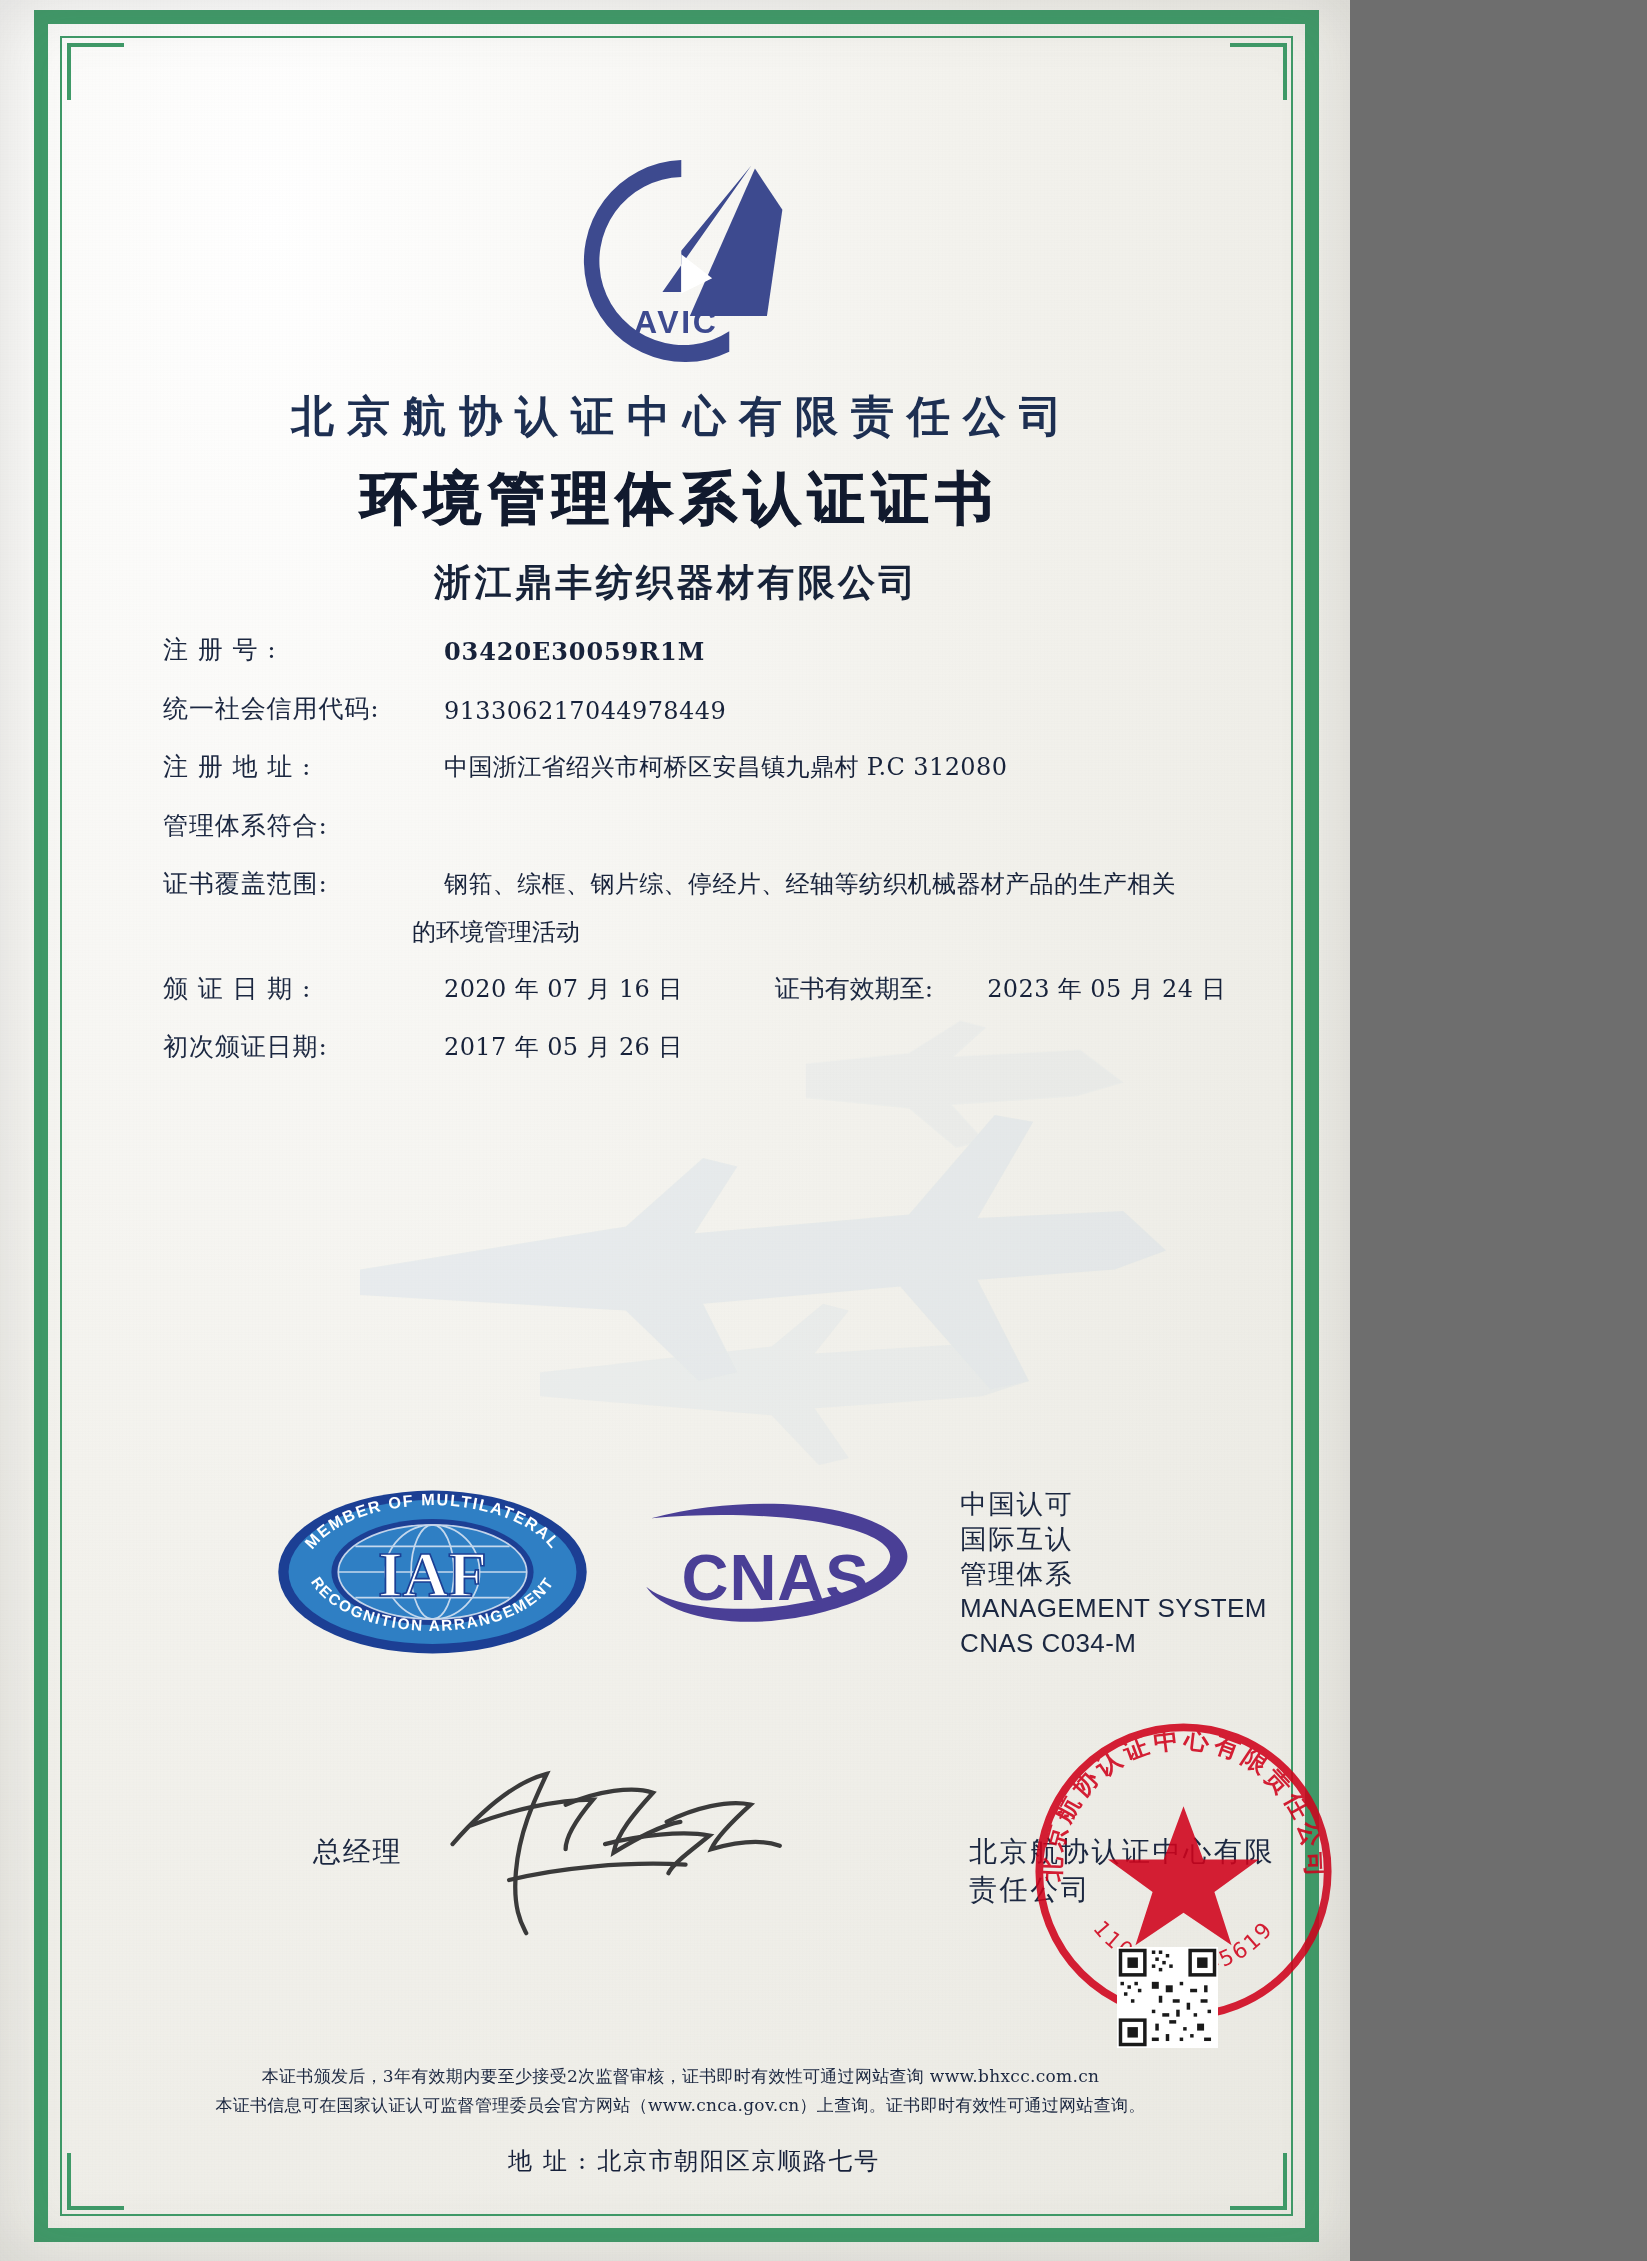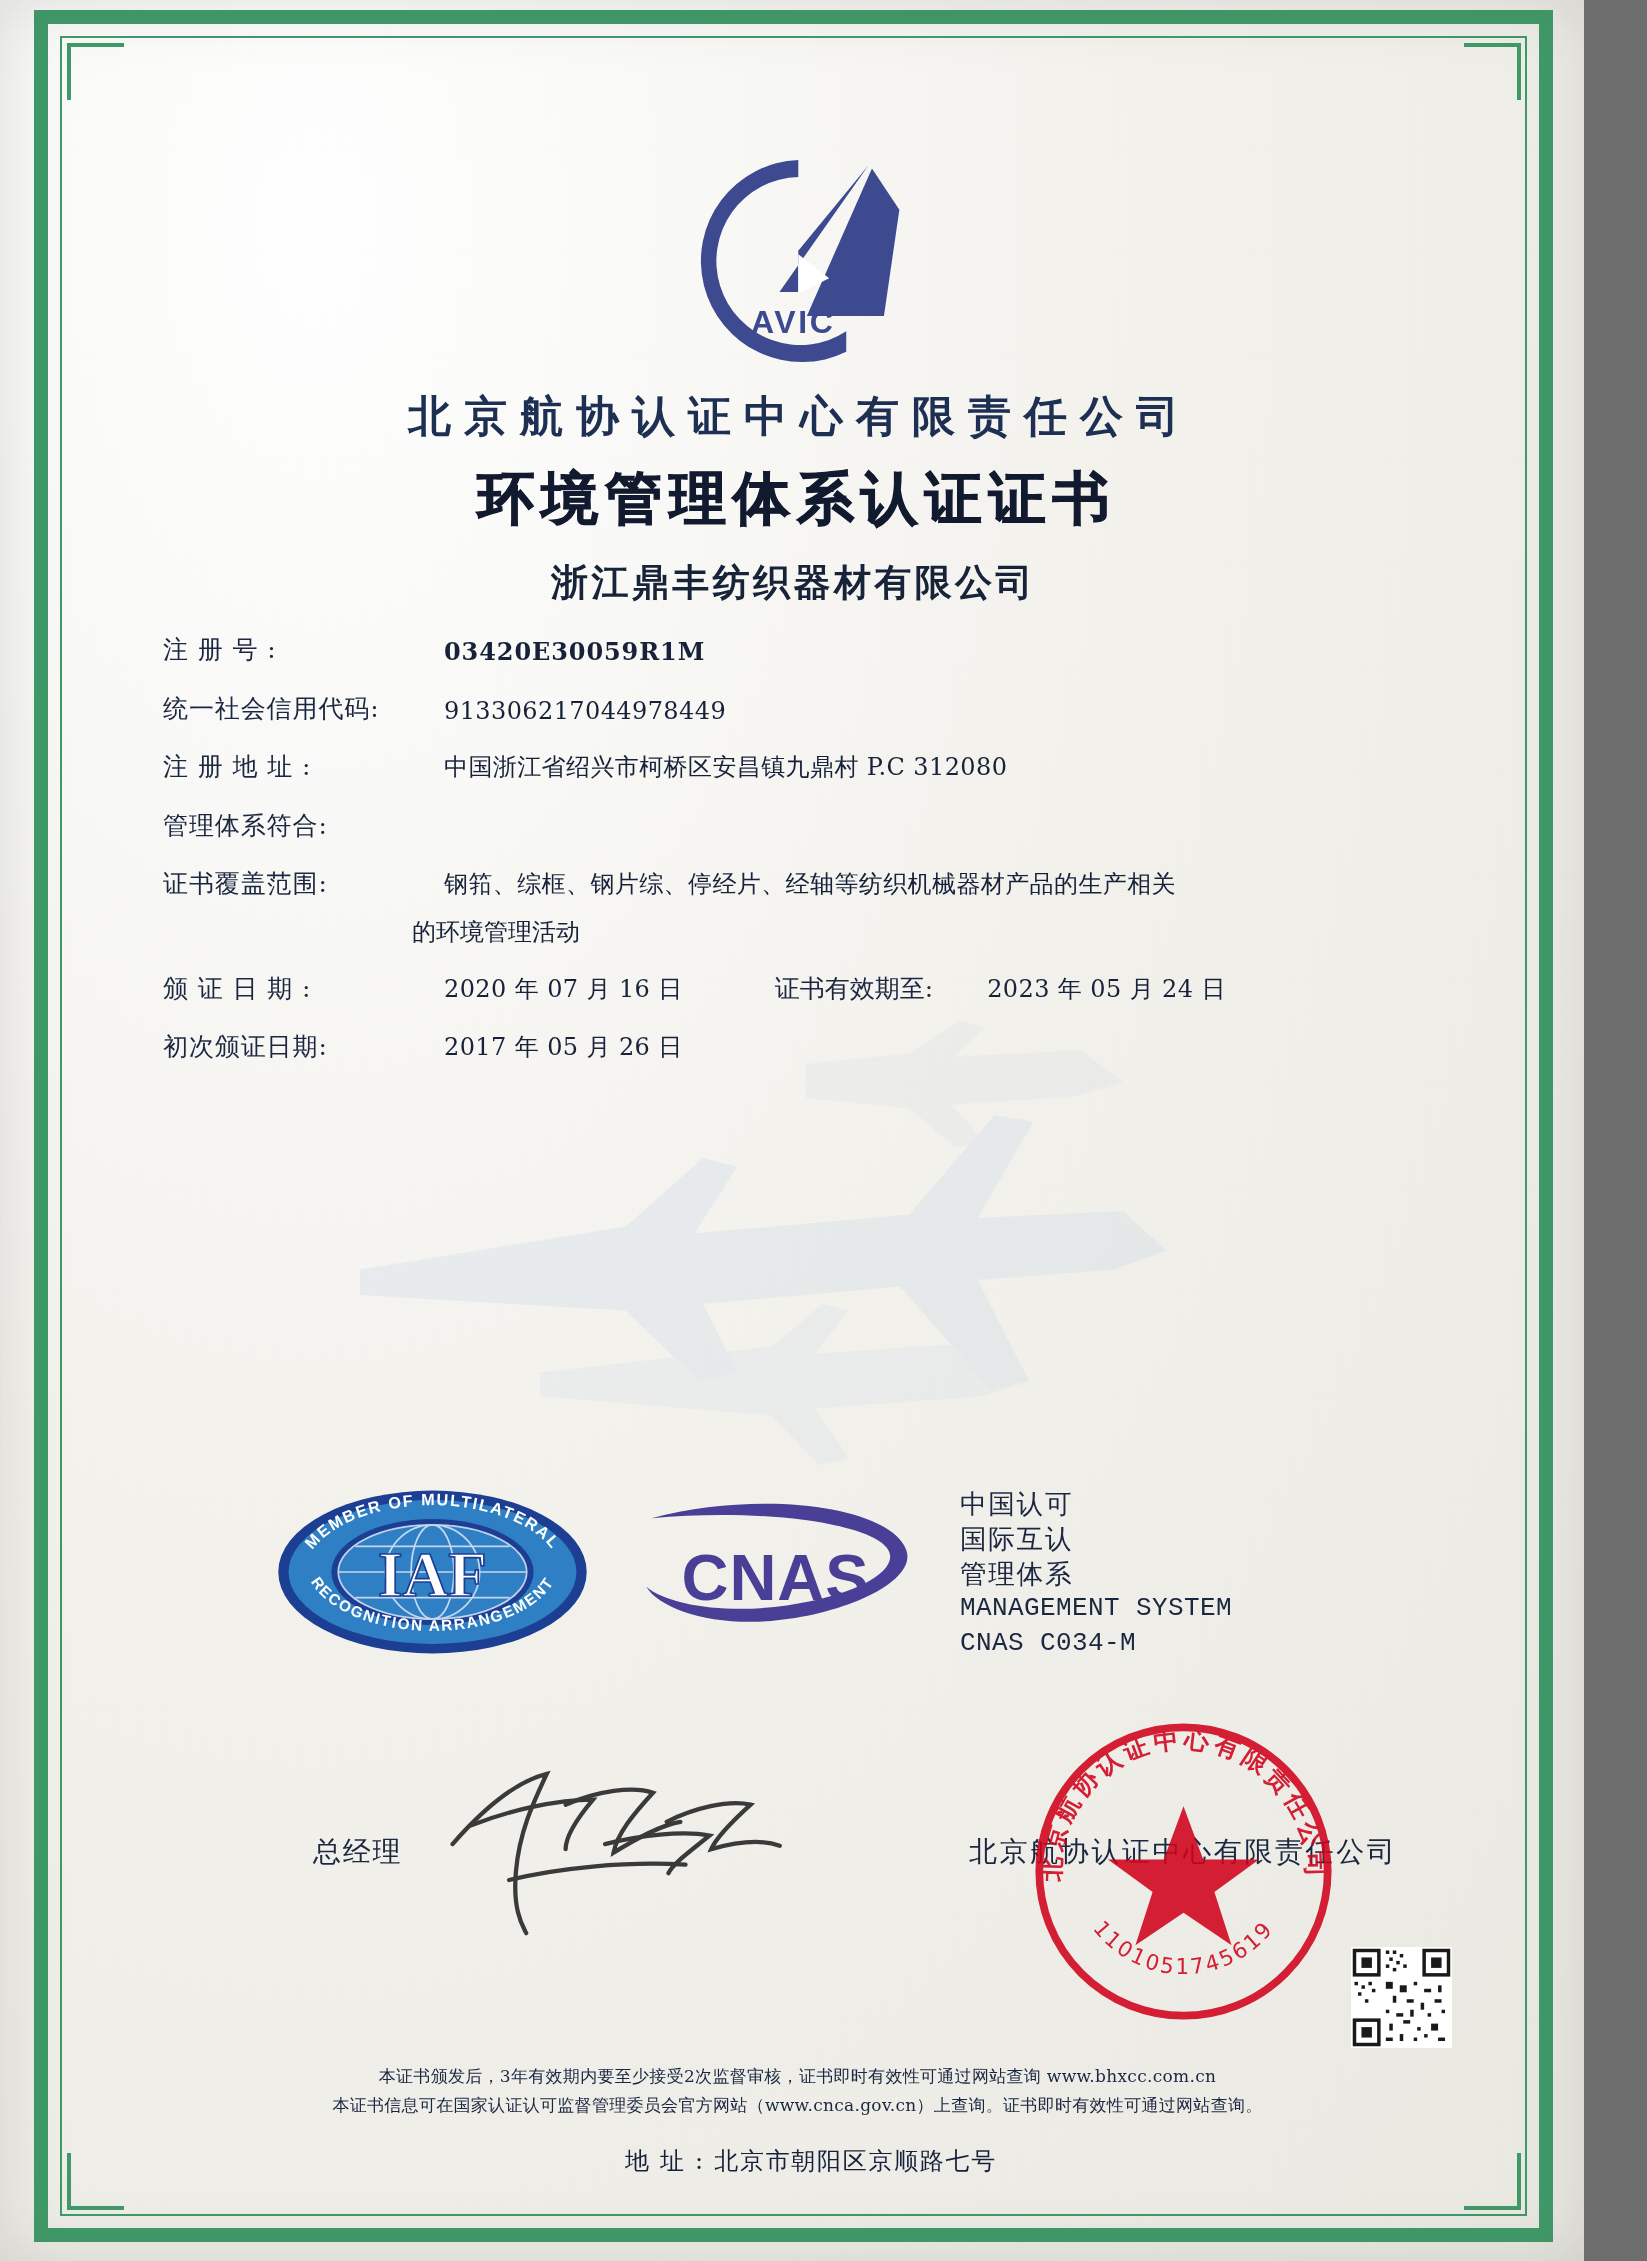--- a/index.html
+++ b/index.html
@@ -2,21 +2,21 @@
 <html style="font-size:13.7px"><head>
 <meta charset="utf-8">
 <style>
   html, body {
     margin: 0;
     padding: 0;
     background: #6e6e6e;
   }
   #cert-page {
     position: relative;
-    width: 1584px;
+    width: 1350px;
     height: 2261px;
     background: #fca5a5;
     overflow: hidden;
     font-family: "Liberation Sans", sans-serif;
   }
   
   .paper-bg {
     position: absolute;
     inset: 0;
     background:
@@ -200,21 +200,21 @@
   }
   .cnas-text {
     position: absolute;
     left: 686px;
     top: 0px;
     font-family: "DejaVu Serif", serif;
     color: #1b2740;
   }
   .cnas-text div { font-size: 26.6px; line-height: 35px; letter-spacing: 1.7px; }
   .cnas-text .latin {
-    font-family: Liberation Mono, monospace;
+    font-family: Liberation Sans, sans-serif;
     font-size: 26px;
     letter-spacing: 0.4px;
   }
 
   
   .sig-label {
     position: absolute;
     left: 253px;
     top: 1797px;
     font-family: "DejaVu Serif", serif;

